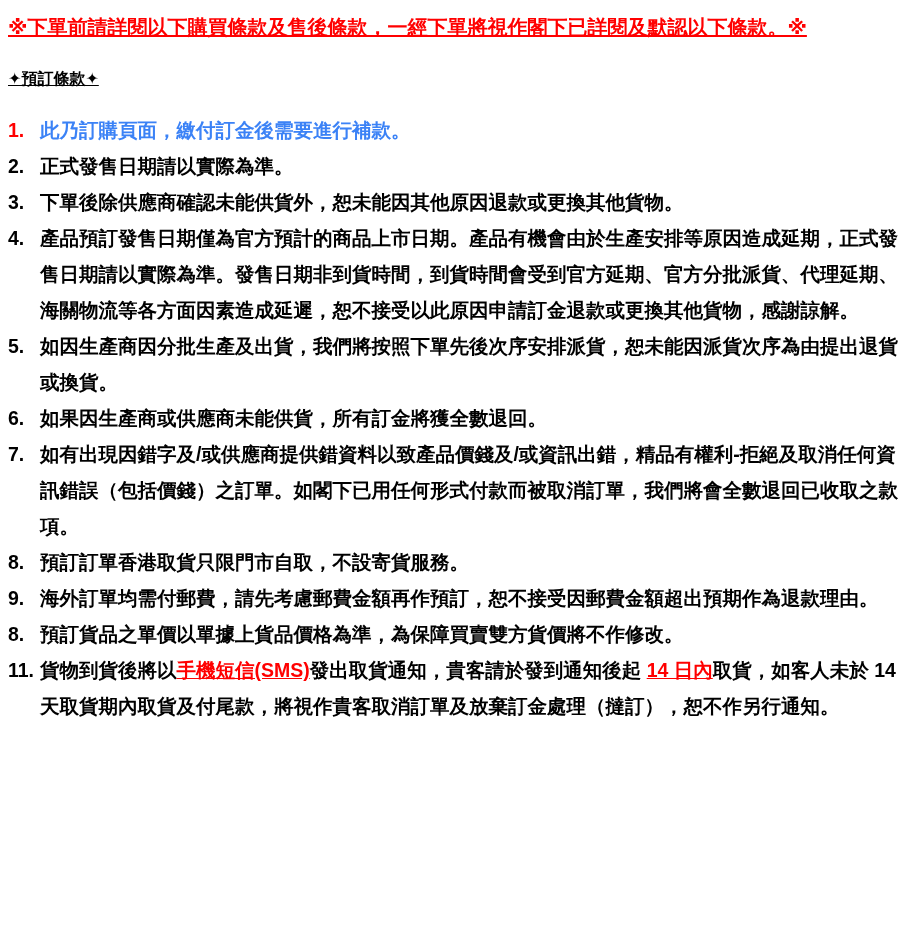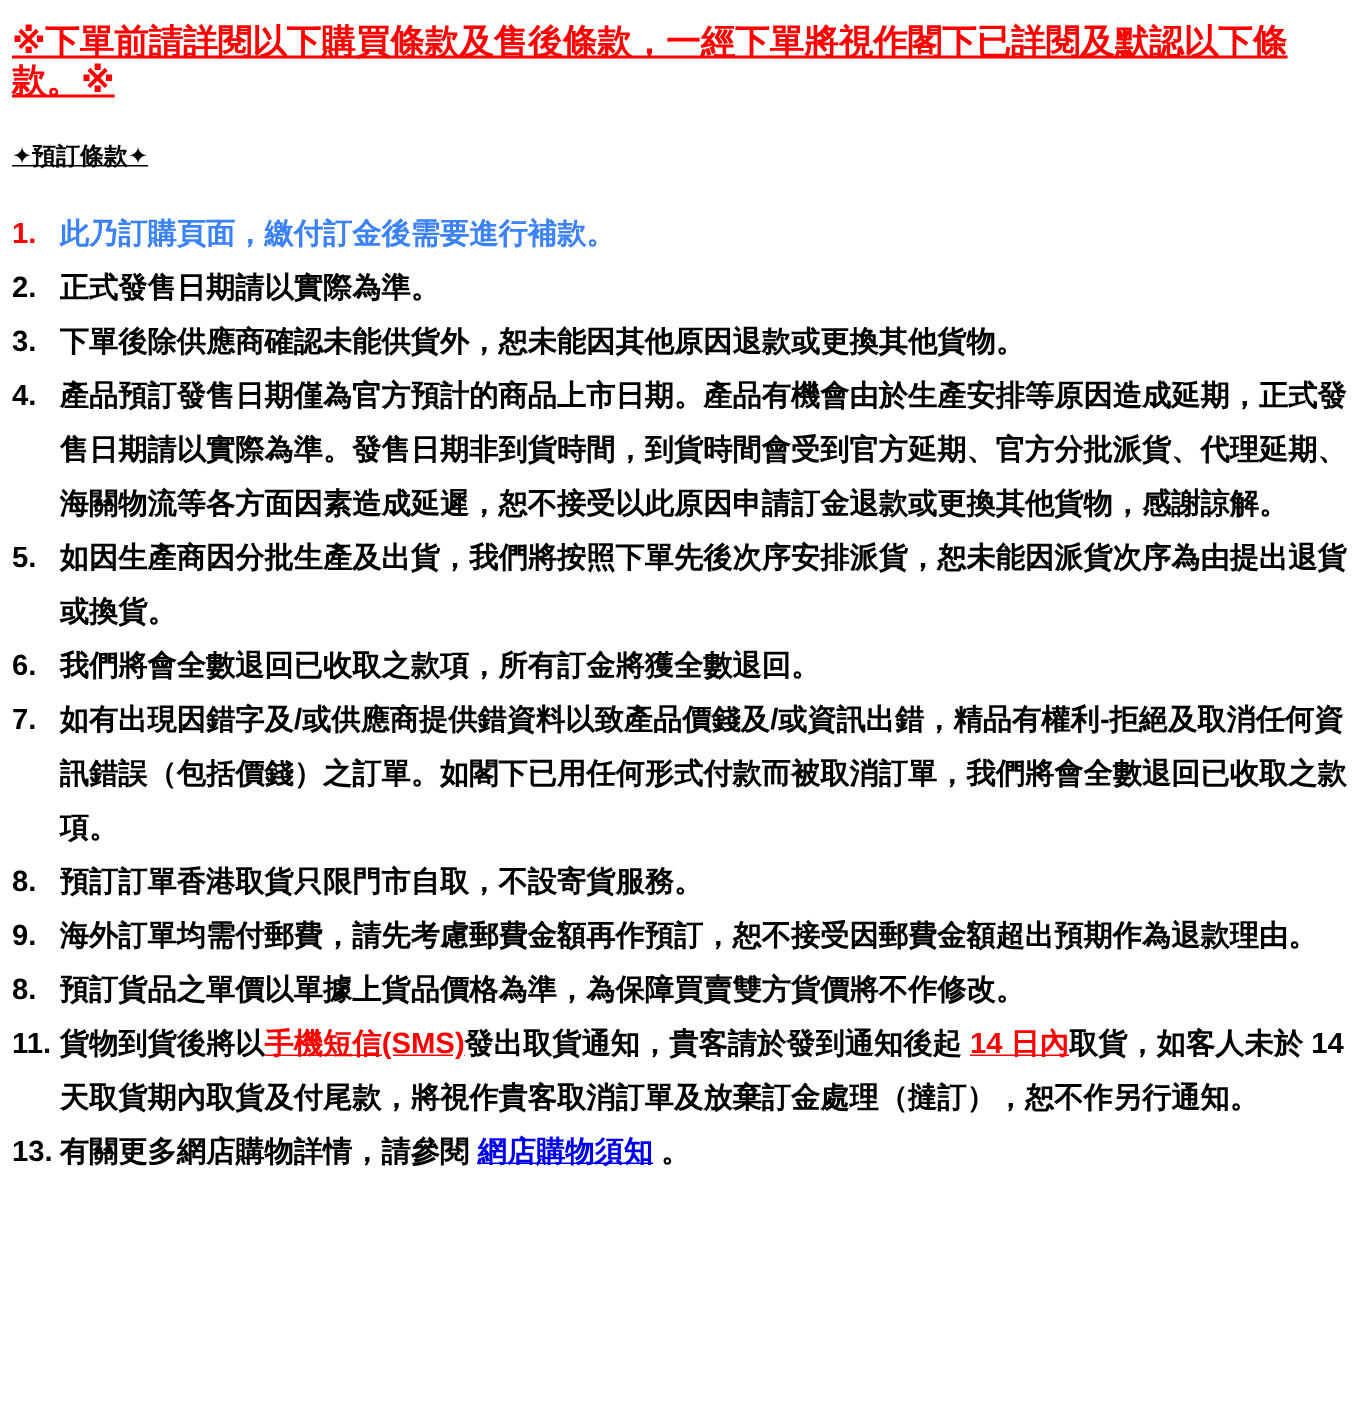--- a/index.html
+++ b/index.html
@@ -13,21 +13,21 @@
     color: #000000;
   }
   .page {
     width: 913px;
     box-sizing: border-box;
     padding: 8px 10px 10px 8px;
   }
   .header {
     color: #ff0000;
     text-decoration: underline;
-    font-size: 23px;
+    font-size: 20px;
     line-height: 26px;
     margin: 6px 0 0 0;
   }
   .section-title {
     color: #000000;
     text-decoration: underline;
     font-size: 16px;
     line-height: 26px;
     margin: 26px 0 0 0;
   }
@@ -80,21 +80,21 @@
       <div class="term">
         <span class="num">4.</span>
         <span class="body"><span class="seg-normal">產品預訂發售日期僅為官方預計的商品上市日期。產品有機會由於生產安排等原因造成延期，正式發售日期請以實際為準。發售日期非到貨時間，到貨時間會受到官方延期、官方分批派貨、代理延期、海關物流等各方面因素造成延遲，恕不接受以此原因申請訂金退款或更換其他貨物，感謝諒解。</span></span>
       </div>
       <div class="term">
         <span class="num">5.</span>
         <span class="body"><span class="seg-normal">如因生產商因分批生產及出貨，我們將按照下單先後次序安排派貨，恕未能因派貨次序為由提出退貨或換貨。</span></span>
       </div>
       <div class="term">
         <span class="num">6.</span>
-        <span class="body"><span class="seg-normal">我們將會全數退回已收取之款項，所有訂金將獲全數退回。</span></span>
+        <span class="body"><span class="seg-normal">如果因生產商或供應商未能供貨，所有訂金將獲全數退回。</span></span>
       </div>
       <div class="term">
         <span class="num">7.</span>
         <span class="body"><span class="seg-normal">如有出現因錯字及/或供應商提供錯資料以致產品價錢及/或資訊出錯，精品有權利-拒絕及取消任何資訊錯誤（包括價錢）之訂單。如閣下已用任何形式付款而被取消訂單，我們將會全數退回已收取之款項。</span></span>
       </div>
       <div class="term">
         <span class="num">8.</span>
         <span class="body"><span class="seg-normal">預訂訂單香港取貨只限門市自取，不設寄貨服務。</span></span>
       </div>
       <div class="term">
@@ -102,18 +102,14 @@
         <span class="body"><span class="seg-normal">海外訂單均需付郵費，請先考慮郵費金額再作預訂，恕不接受因郵費金額超出預期作為退款理由。</span></span>
       </div>
       <div class="term">
         <span class="num">8.</span>
         <span class="body"><span class="seg-normal">預訂貨品之單價以單據上貨品價格為準，為保障買賣雙方貨價將不作修改。</span></span>
       </div>
       <div class="term">
         <span class="num">11.</span>
         <span class="body"><span class="seg-normal">貨物到貨後將以</span><span class="seg-red-u">手機短信(SMS)</span><span class="seg-normal">發出取貨通知，貴客請於發到通知後起 </span><span class="seg-red-u">14 日內</span><span class="seg-normal">取貨，如客人未於 14 天取貨期內取貨及付尾款，將視作貴客取消訂單及放棄訂金處理（撻訂），恕不作另行通知。</span></span>
       </div>
-      <div class="term">
-        <span class="num">13.</span>
-        <span class="body"><span class="seg-normal">有關更多網店購物詳情，請參閱 </span><a href="#" class="seg-link">網店購物須知</a><span class="seg-normal"> 。</span></span>
-      </div>
     </div>
 </div>
 
 </body></html>

